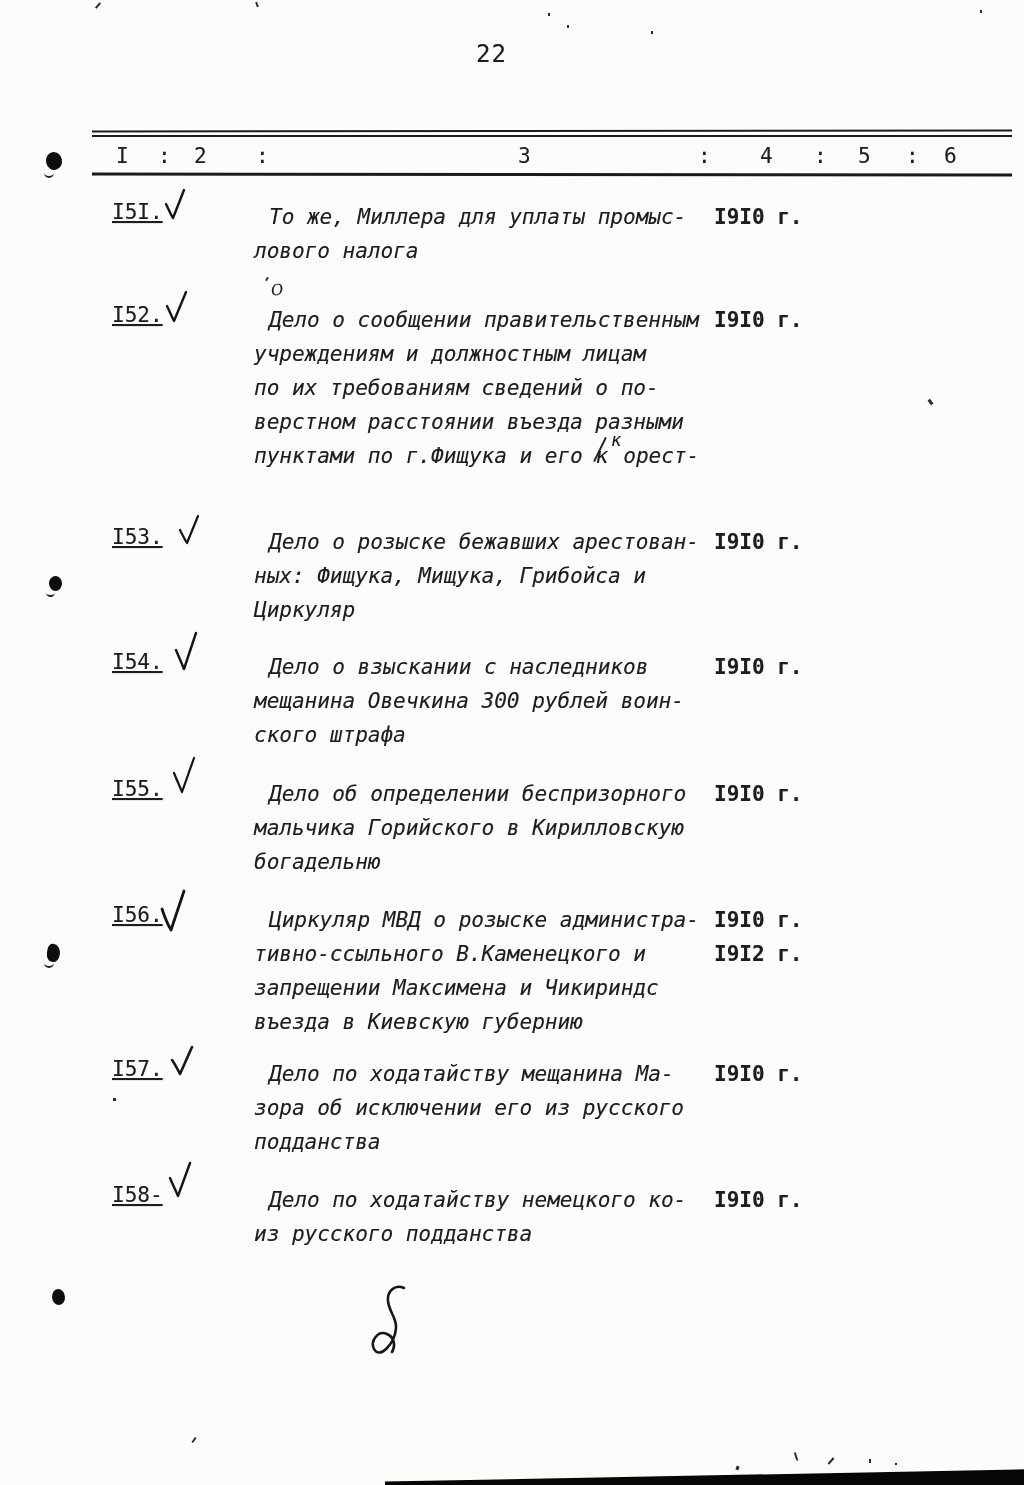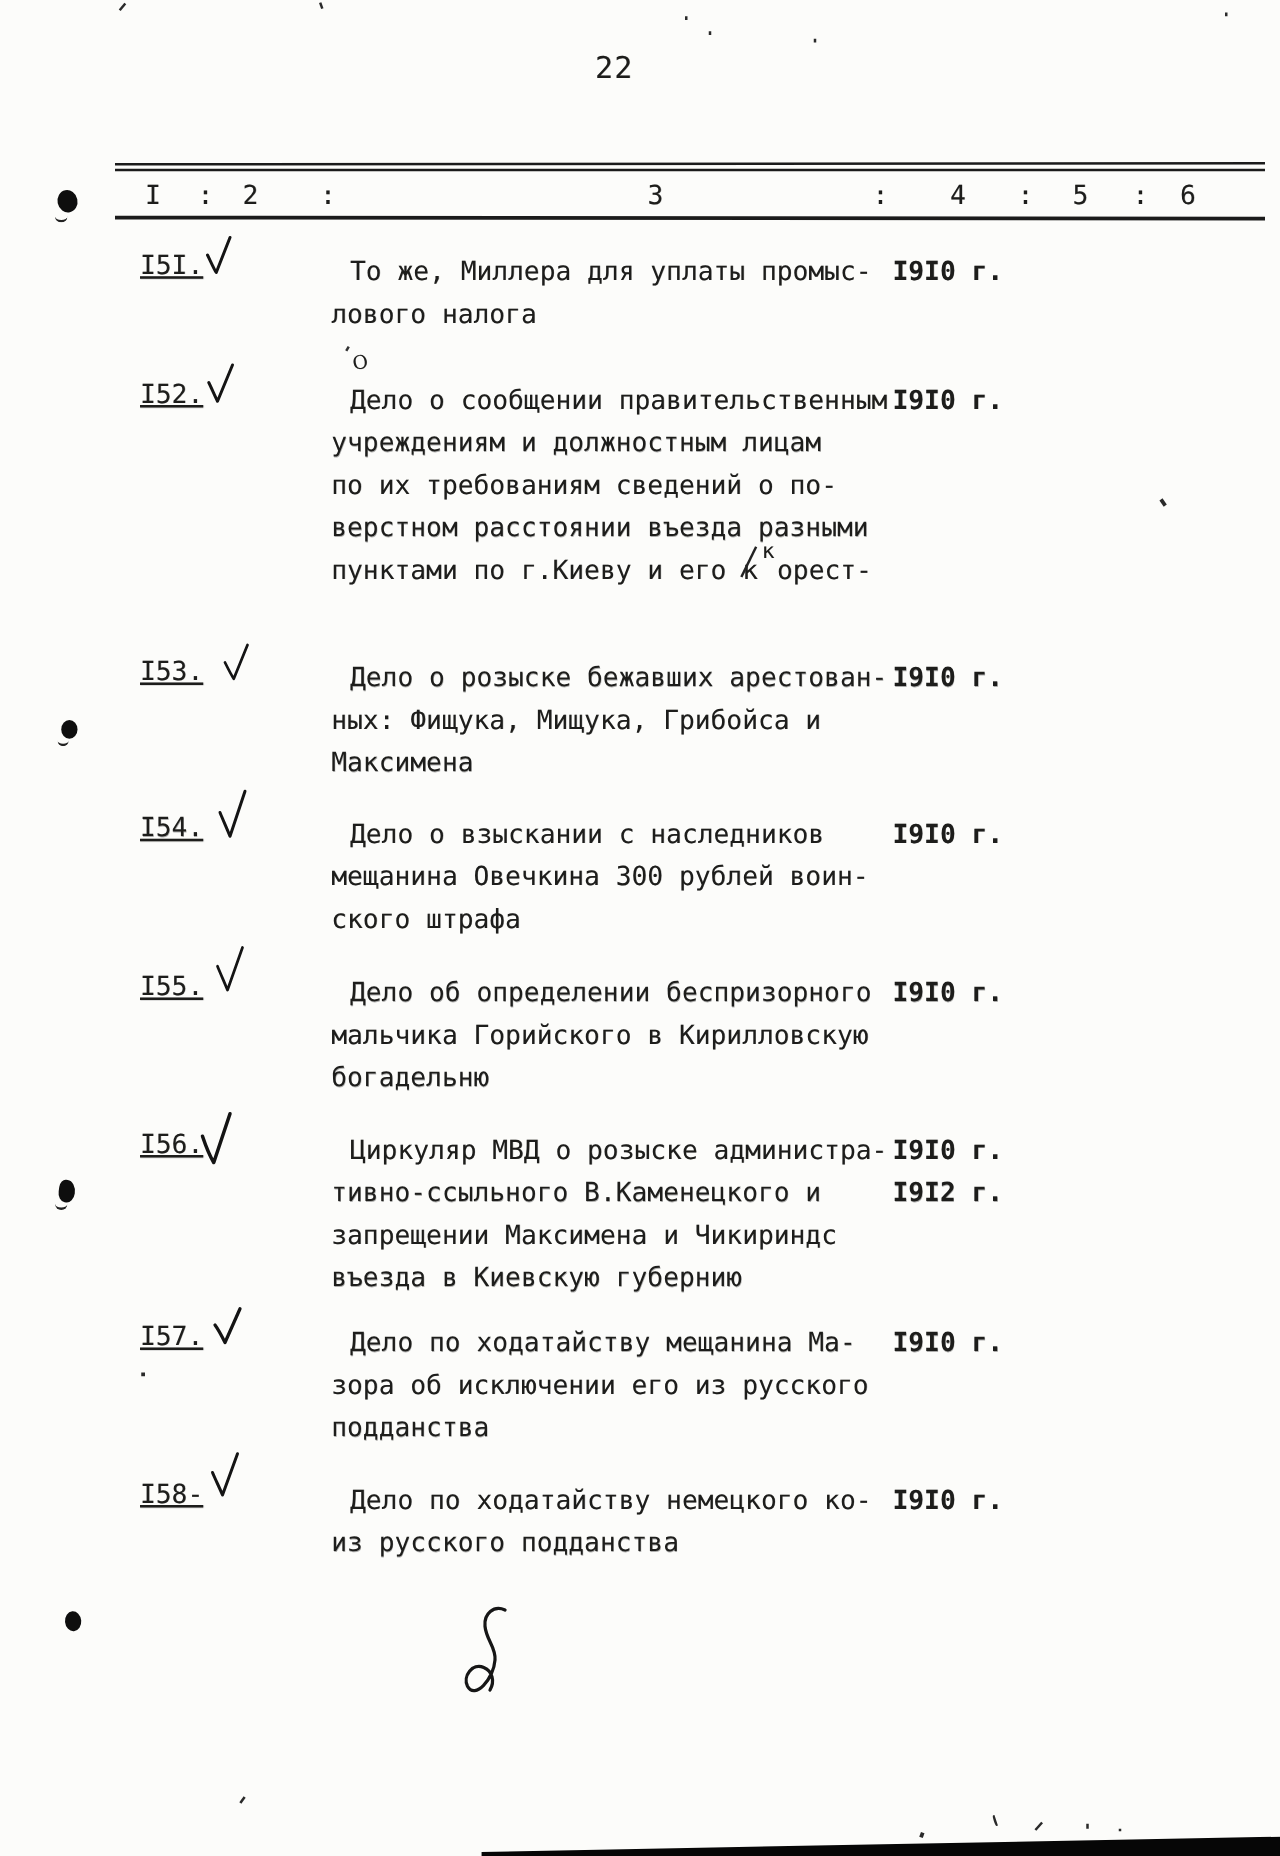--- a/index.html
+++ b/index.html
@@ -18,21 +18,21 @@
   .rule.r2{ top:135px; height:2px; }
   .rule.r3{ top:173px; height:3px; transform:rotate(0.05deg); }
   .thead{ position:absolute; left:0; top:144px; width:1024px; height:26px; font-size:21px; }
   .thead span{ position:absolute; top:0; }
   .hc0{left:116px}.hc1{left:158px}.hc2{left:194px}.hc3{left:256px}.hc4{left:518px}
   .hc5{left:698px}.hc6{left:760px}.hc7{left:814px}.hc8{left:858px}.hc9{left:906px}.hc10{left:944px}
 
   .entry{ position:absolute; left:0; width:1024px; font-size:21px; }
   .entry .num{ position:absolute; left:112px; top:0; white-space:pre;text-decoration:underline; }
   .entry .check{ position:absolute; top:-13px; }
-  .entry .text{ position:absolute; left:265px; top:0; }
+  .entry .text{ position:absolute; left:254px; top:0;font-style:italic; }
   .entry .line{ white-space:pre; height:34px; line-height:34px; }
   .entry .line.first{ padding-left:15px; }
   .entry .year{ position:absolute; left:714px; top:0; }
   .entry .yline{ white-space:pre; height:34px; line-height:34px;font-weight:bold; }
 
   .struck{ position:relative; display:inline-block; }
   .struck::after{
     content:""; position:absolute; left:4px; top:-3px; width:2px; height:27px;
     background:#222; transform:rotate(26deg);
   }
@@ -114,36 +114,36 @@
     <svg class="check checksvg" style="left:163px" width="26" height="34" viewBox="0 0 26 34">
         <path d="M4 16 C6 20 9 27 11 31 L23 2" stroke-width="2.4"></path>
       </svg>
     <div class="text">
       <span class="annot-o">О</span>
       <span class="annot-tick"></span>
       <div class="line first">Дело о сообщении правительственным</div>
       <div class="line">учреждениям и должностным лицам</div>
       <div class="line">по их требованиям сведений о по-</div>
       <div class="line">верстном расстоянии въезда разными</div>
-      <div class="line"><span>пунктами по г.Киеву и его </span><span class="struck">к</span><span class="sup-k">к</span><span>орест-</span></div>
+      <div class="line"><span>пунктами по г.Фищука и его </span><span class="struck">к</span><span class="sup-k">к</span><span>орест-</span></div>
     </div>
     <div class="year">
       <div class="yline">I9I0 г.</div>
     </div>
   </div>
 
   <div class="entry" style="top:525px">
     <span class="num">I53.</span>
     <svg class="check checksvg" style="left:176px" width="26" height="34" viewBox="0 0 26 34">
         <path d="M4 18 C6 22 9 28 11 31 L22 4" stroke-width="2.2"></path>
       </svg>
     <div class="text">
       <div class="line first">Дело о розыске бежавших арестован-</div>
       <div class="line">ных: Фищука, Мищука, Грибойса и</div>
-      <div class="line">Максимена</div>
+      <div class="line">Циркуляр</div>
     </div>
     <div class="year">
       <div class="yline">I9I0 г.</div>
     </div>
   </div>
 
   <div class="entry" style="top:650px">
     <span class="num">I54.</span>
     <svg class="check checksvg" style="left:172px;top:-20px" width="28" height="42" viewBox="0 0 28 42">
         <path d="M4 20 C6 25 10 34 12 39 L24 3" stroke-width="2.4"></path>

